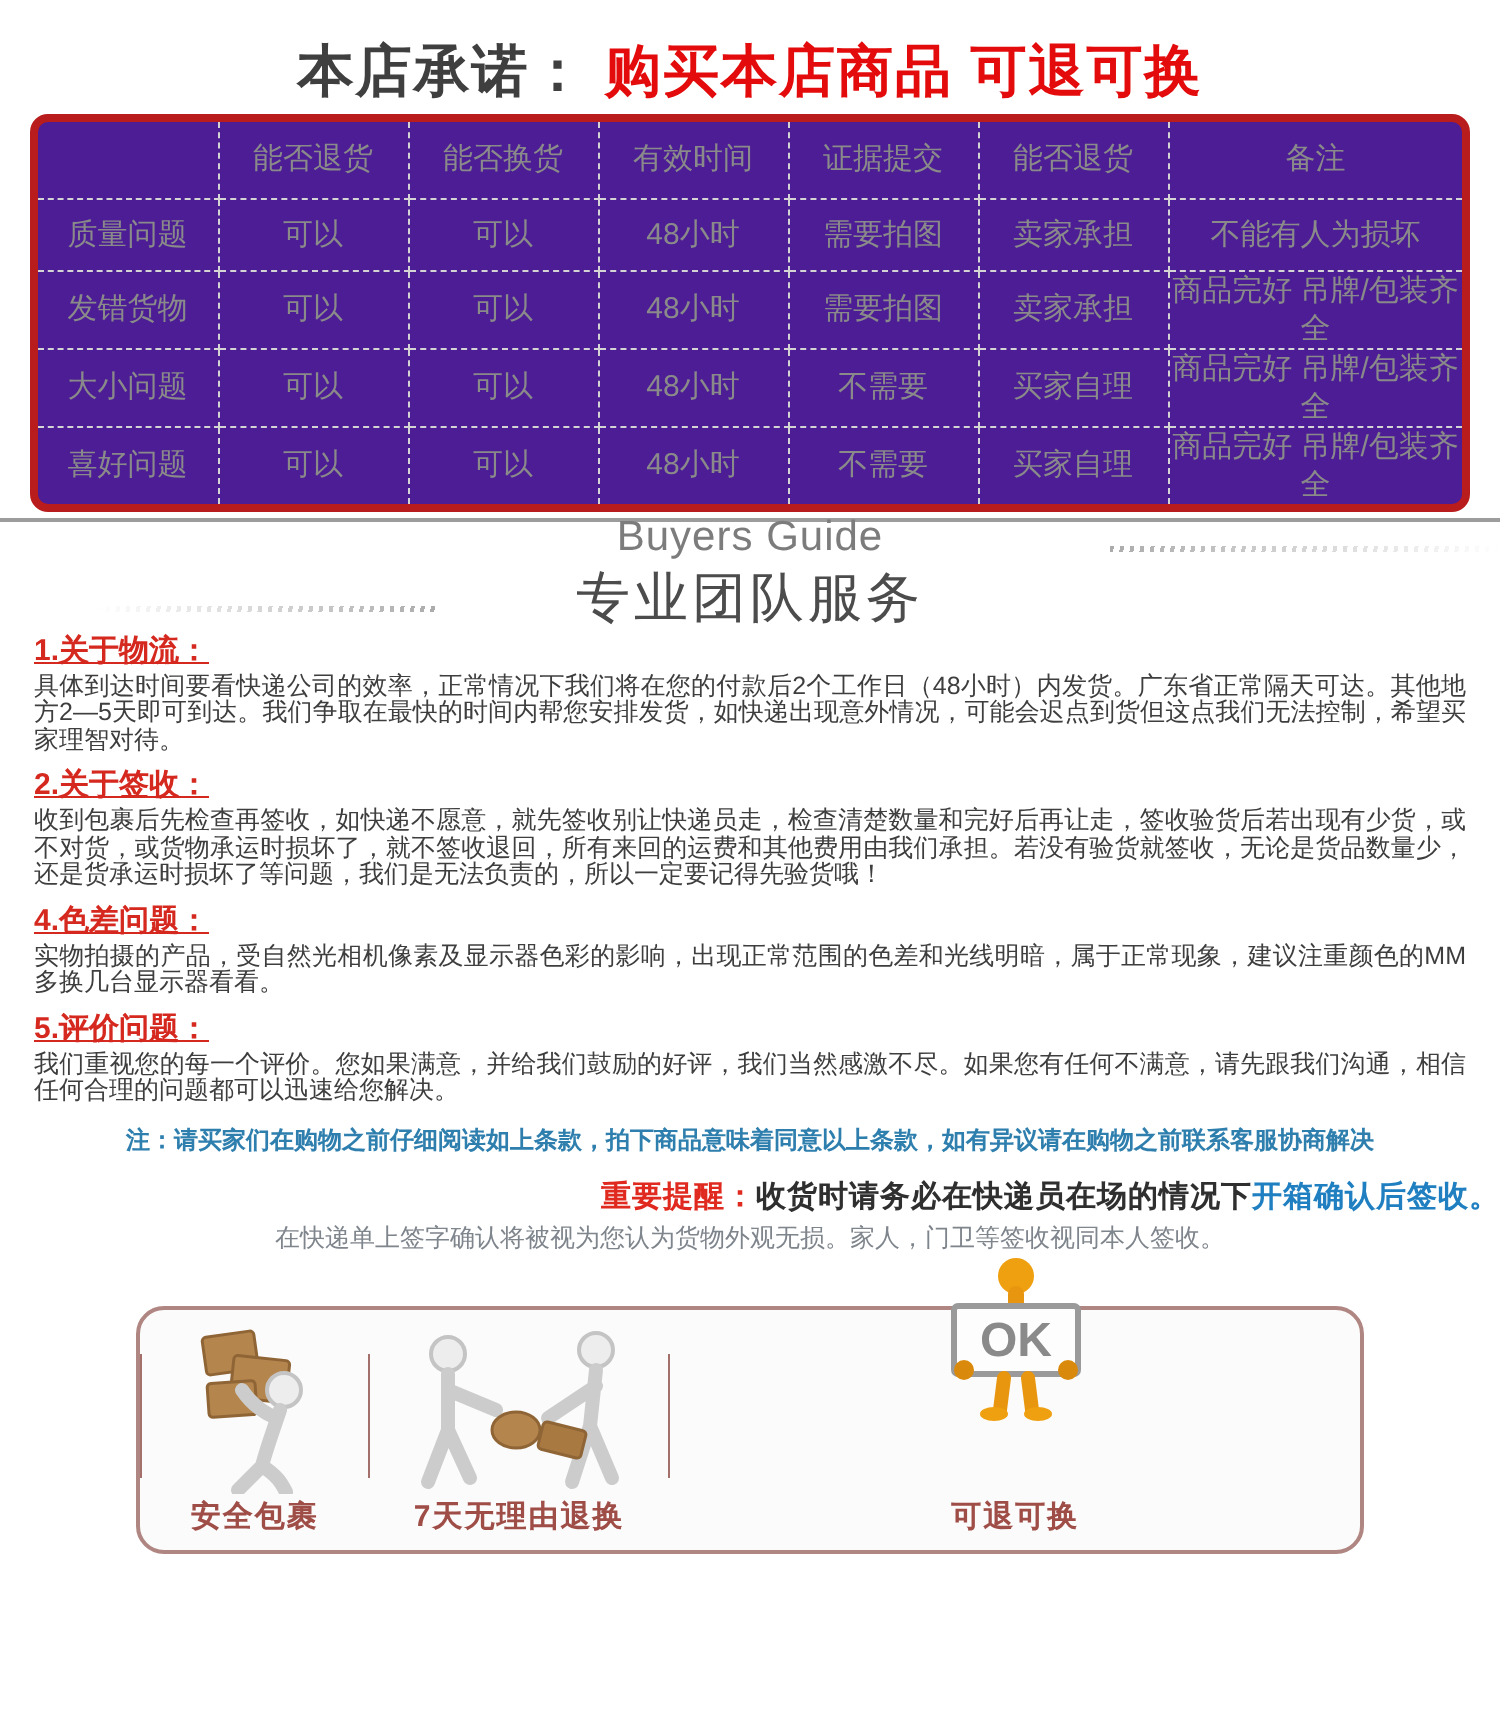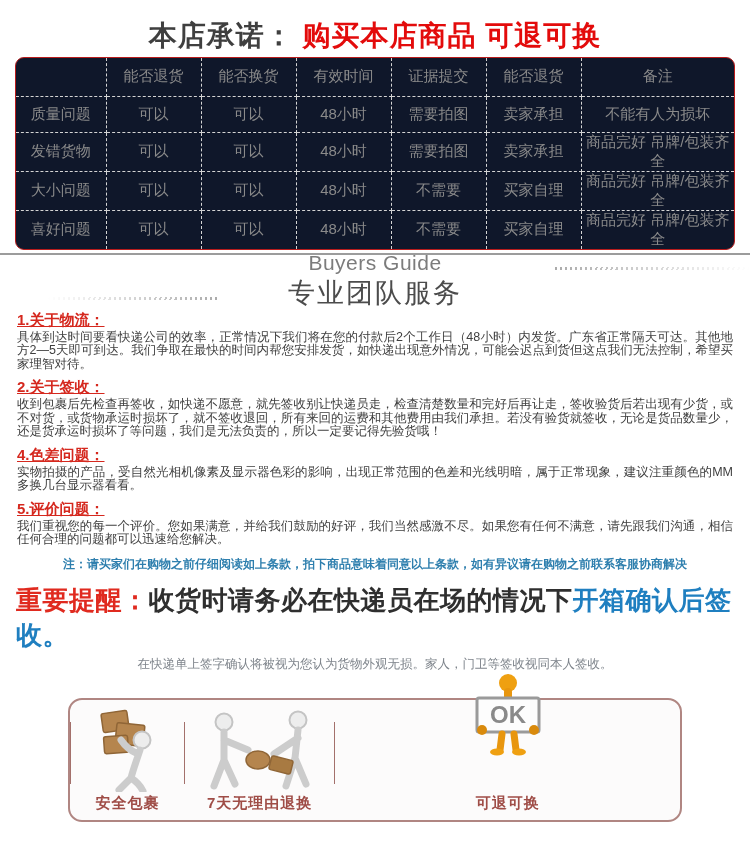--- a/index.html
+++ b/index.html
@@ -11,21 +11,21 @@
   }
 
   
   .page-title { padding-top: 17px; height: 54px; text-align: center;
     font-size: 28px; font-weight: bold; letter-spacing: 1px; }
   .t-dark { color: #3f3f3f; }
   .t-red  { color: #e30b0b; }
 
   
   .table-wrap { margin: 3px 15px 0; border-radius: 9px; overflow: hidden;
-    background: #0f172a; border: 1px solid #b91c1c; }
+    background: #4c1d95; border: 4px solid #b91c1c; }
   table.policy { width: 100%; border-collapse: collapse; table-layout: fixed; }
   table.policy td, table.policy th {
     height: 36px; text-align: center; vertical-align: middle;
     font-weight: normal; font-size: 15px; color: #8a8a8a;
     border-right: 1px dashed #d4d4d4; border-bottom: 1px dashed #d4d4d4;
   }
   table.policy tr > *:last-child { border-right: none; }
   table.policy tr:last-child > * { border-bottom: none; }
   table.policy th { height: 38px; }
   td.c-red  { color: #d4362d; }
@@ -55,21 +55,21 @@
   .sections { padding: 5px 17px 0; }
   .policy-section { margin-bottom: 8px; }
   .policy-section h3 { font-size: 15px; line-height: 16px; margin-bottom: 3px;
     color: #d5281e; font-weight: bold; text-decoration: underline; }
   .policy-section p { font-size: 12.5px; line-height: 13.5px; color: #3e3e3e;
     text-align: justify; }
 
   
   .note { margin-top: 9px; text-align: center; font-size: 12px;
     font-weight: bold; color: #2e7fae; }
-  .reminder { margin-top: 10px; text-align: left; font-size: 26px;
+  .reminder { margin-top: 10px; text-align: right; font-size: 15px;
     font-weight: bold; letter-spacing: 0.5px; margin-left: 16px; }
   .r-label { color: #e02a1f; }
   .r-main  { color: #2f2f2f; }
   .r-blue  { color: #1f7fc0; }
   .reminder-sub { margin-top: 3px; text-align: center; font-size: 12.5px;
     color: #7f858c; }
 
   
   .badges-box { margin: 25px 68px 0; height: 124px;
     border: 2px solid #b08682; border-radius: 14px; background: #fcfbfb;

